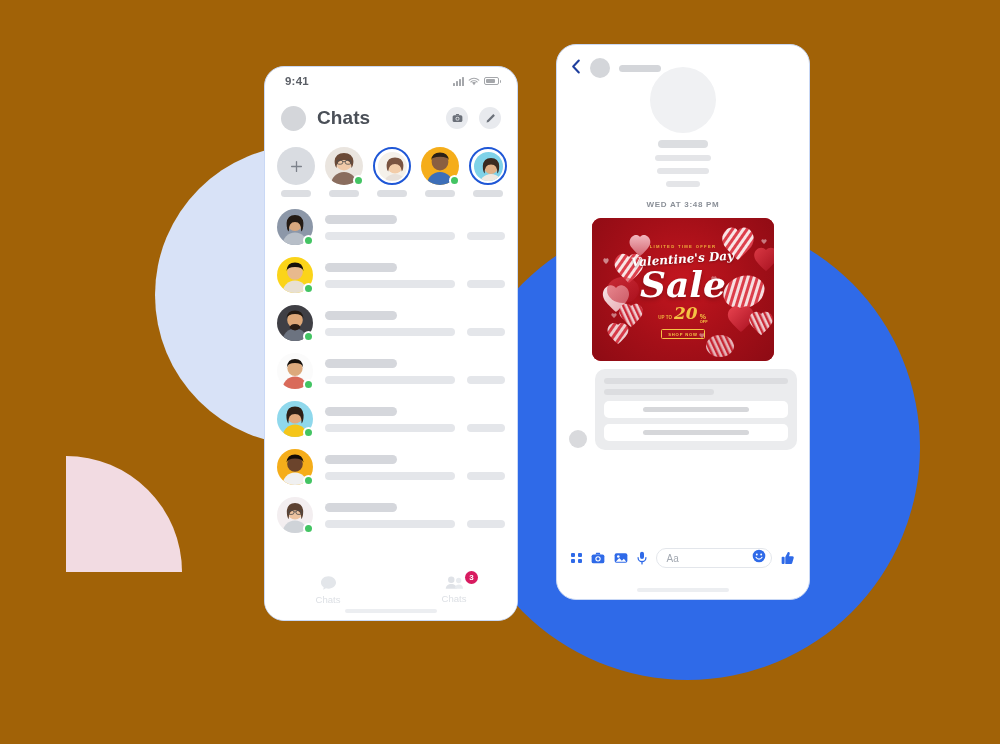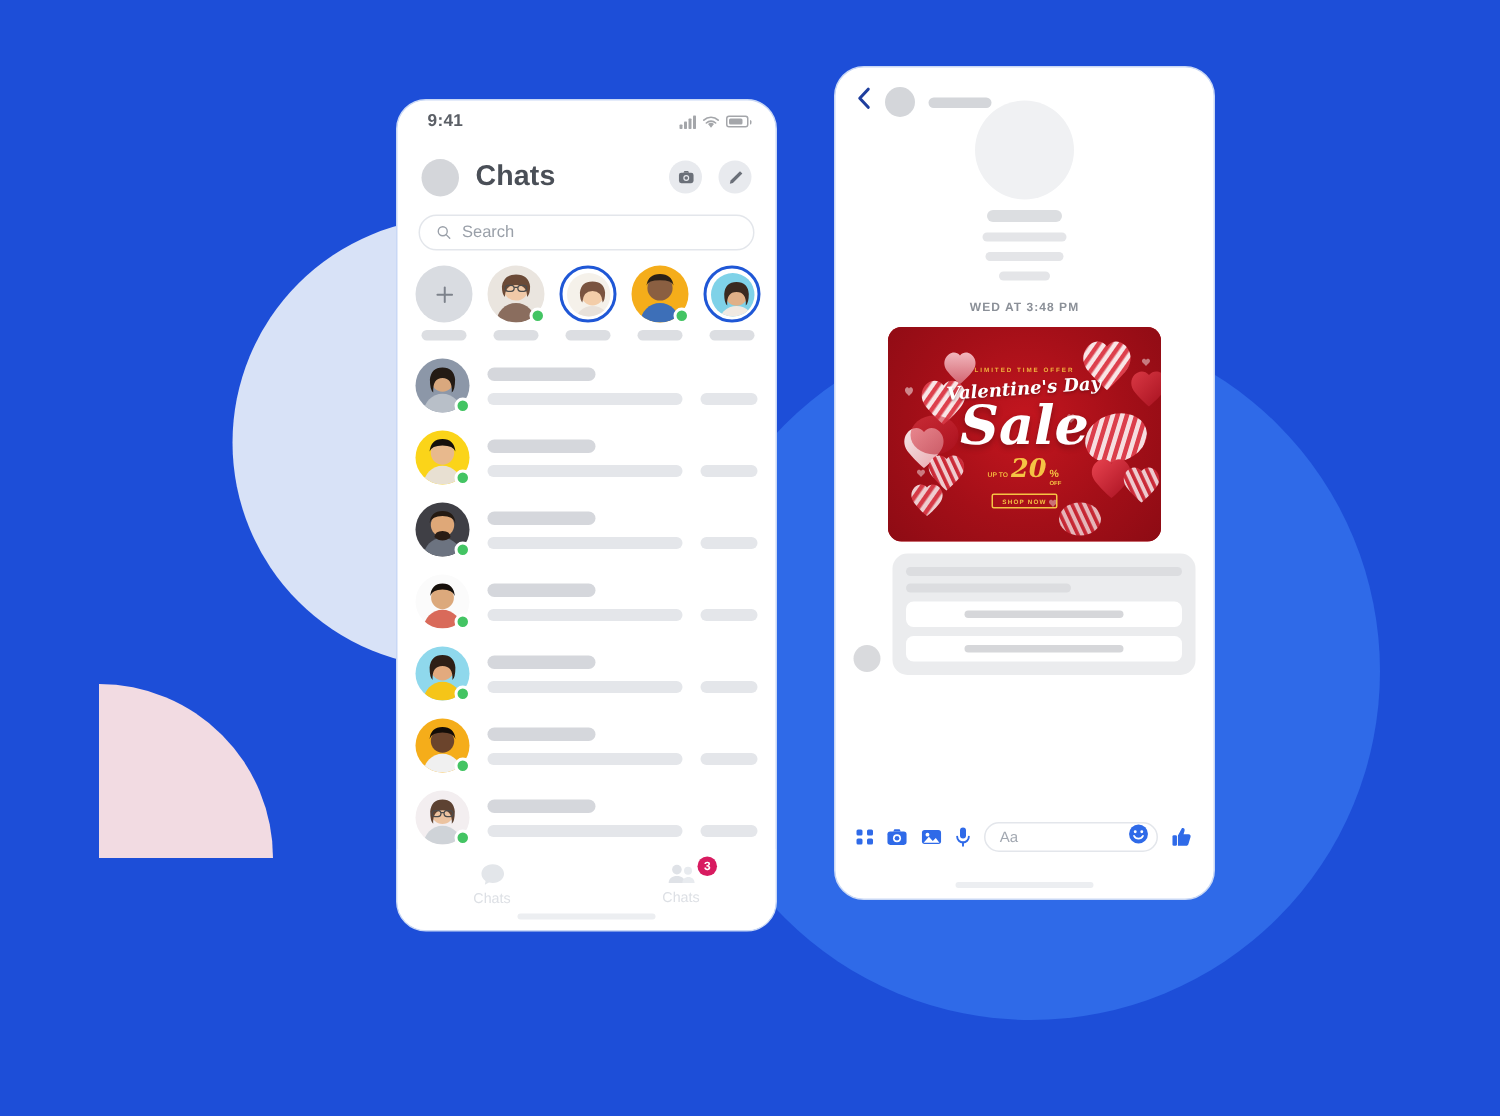--- a/index.html
+++ b/index.html
@@ -2,21 +2,21 @@
 <html><head>
 <meta charset="utf-8">
 <style>
   * { box-sizing: border-box; margin: 0; padding: 0; }
   html, body {
     width: 1000px; height: 744px;
     background: #ffffff;
     font-family: "Liberation Sans", sans-serif;
     overflow: hidden;
   }
-  .stage { position: relative; width: 1000px; height: 744px; background:#1d4ed8; overflow:hidden; }
+  .stage { position: relative; width: 1000px; height: 744px; background:#a16207; overflow:hidden; }
 
   
   .bg-circle-lightblue {
     position:absolute; left:155px; top:145px; width:300px; height:300px;
     border-radius:50%; background:#d8e2f7;
   }
   .bg-circle-blue {
     position:absolute; left:455px; top:215px; width:465px; height:465px;
     border-radius:50%; background:#2f6ae8;
   }
@@ -236,29 +236,20 @@
           <circle cx="7" cy="6.8" r="1.5" fill="#6b7079"></circle>
         </svg>
       </div>
       <div class="hdr-btn">
         <svg width="11" height="11" viewBox="0 0 14 14">
           <path d="M10.6 1.4 L12.6 3.4 L4.6 11.4 L2 12 L2.6 9.4 Z" fill="#6b7079"></path>
         </svg>
       </div>
     </div>
 
-    <div class="search-wrap">
-      <div class="search-box">
-        <svg width="10" height="10" viewBox="0 0 12 12">
-          <circle cx="5" cy="5" r="3.6" stroke="#9aa0a9" stroke-width="1.1" fill="none"></circle>
-          <line x1="7.7" y1="7.7" x2="10.6" y2="10.6" stroke="#9aa0a9" stroke-width="1.1" stroke-linecap="round"></line>
-        </svg>
-        <span class="search-placeholder">Search</span>
-      </div>
-    </div>
 
     <div class="stories">
       <div class="story">
         <div class="plus-circle">
           <svg width="15" height="15" viewBox="0 0 16 16">
             <line x1="8" y1="2.8" x2="8" y2="13.2" stroke="#7d828b" stroke-width="1.4" stroke-linecap="round"></line>
             <line x1="2.8" y1="8" x2="13.2" y2="8" stroke="#7d828b" stroke-width="1.4" stroke-linecap="round"></line>
           </svg>
         </div>
         <div class="story-label"></div>

